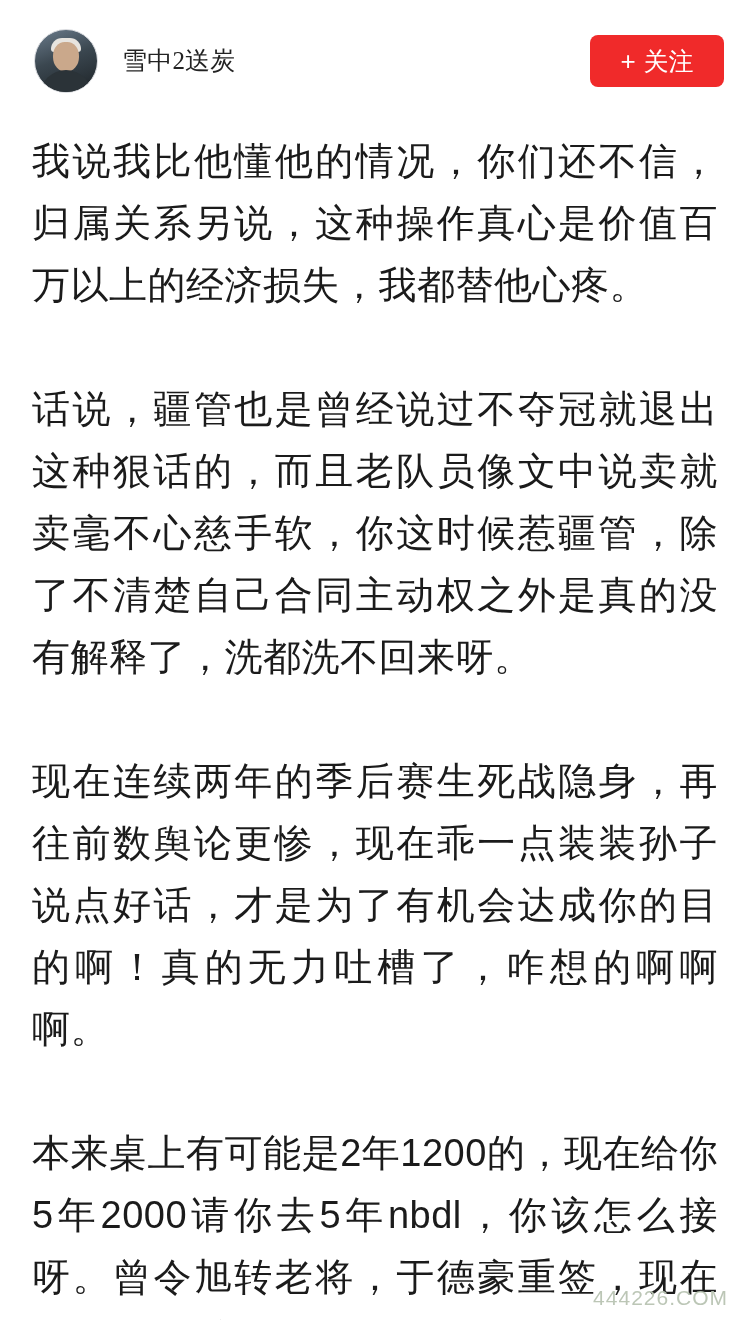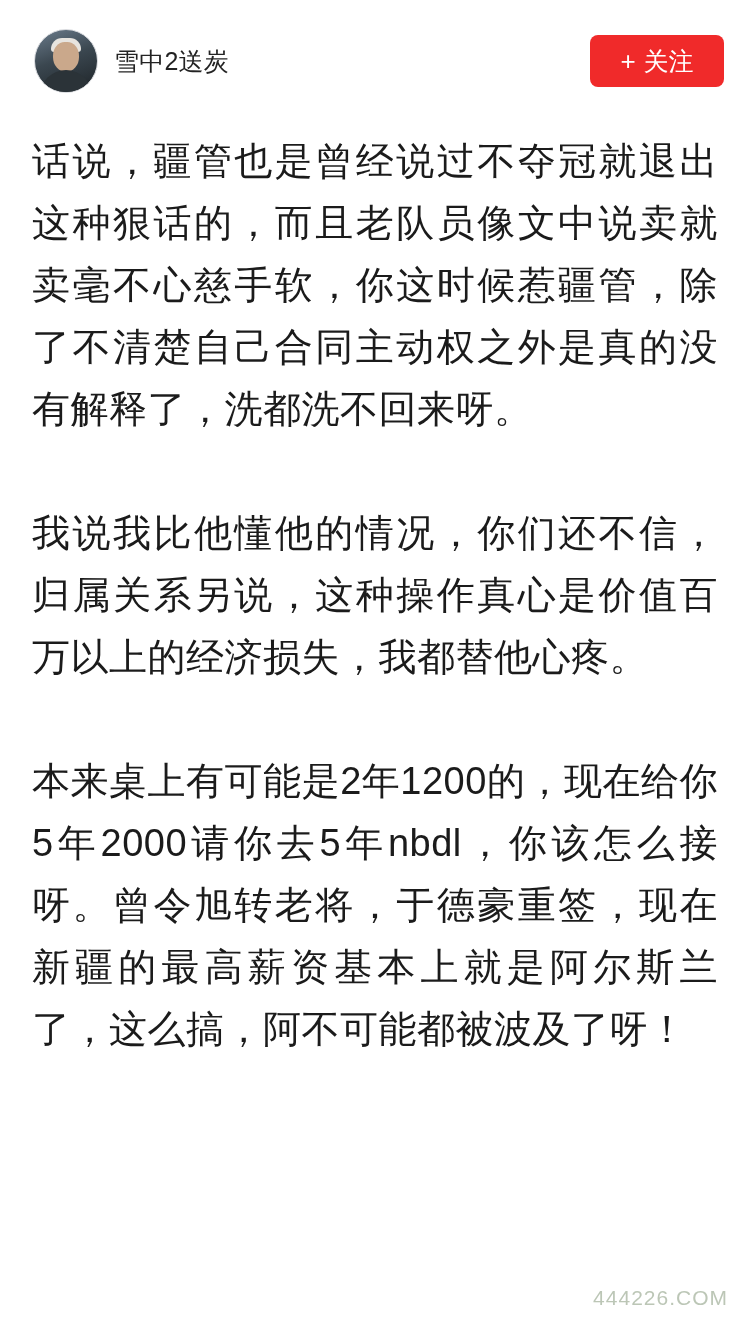--- a/index.html
+++ b/index.html
@@ -64,23 +64,24 @@
     position: absolute;
     left: 50%;
     bottom: -6px;
     width: 52px;
     height: 28px;
     margin-left: -26px;
     border-radius: 26px 26px 0 0;
     background: #2b3338;
   }
   .meta {
-    margin-left: 16px;
+    margin-left: 24px;
     flex: 1 1 auto;
     min-width: 0;
+    font-family: Liberation Serif, serif;
   }
   .nickname {
     font-size: 25px;
     color: #232323;
     line-height: 32px;
     font-weight: 500;
     letter-spacing: 0.2px;
     white-space: nowrap;
   }
   .timestamp {
@@ -158,20 +159,21 @@
     <div class="meta">
       <div class="nickname">雪中2送炭</div>
     </div>
     <button class="follow-btn">
       <span class="plus">+</span>
       <span>关注</span>
     </button>
   </div>
 
   <div class="content">
+    <p class="para">我说我比他懂他的情况，你们还不信，归属关系另说，这种操作真心是价值百万以上的经济损失，我都替他心疼。</p>
     <p class="para">话说，疆管也是曾经说过不夺冠就退出这种狠话的，而且老队员像文中说卖就卖毫不心慈手软，你这时候惹疆管，除了不清楚自己合同主动权之外是真的没有解释了，洗都洗不回来呀。</p>
-    <p class="para">我说我比他懂他的情况，你们还不信，归属关系另说，这种操作真心是价值百万以上的经济损失，我都替他心疼。</p>
+    <p class="para">现在连续两年的季后赛生死战隐身，再往前数舆论更惨，现在乖一点装装孙子说点好话，才是为了有机会达成你的目的啊！真的无力吐槽了，咋想的啊啊啊。</p>
     <p class="para">本来桌上有可能是2年1200的，现在给你5年2000请你去5年nbdl，你该怎么接呀。曾令旭转老将，于德豪重签，现在新疆的最高薪资基本上就是阿尔斯兰了，这么搞，阿不可能都被波及了呀！</p>
   </div>
 
   <div class="watermark">444226.COM</div>
 
 </div>
 
 </body></html>

